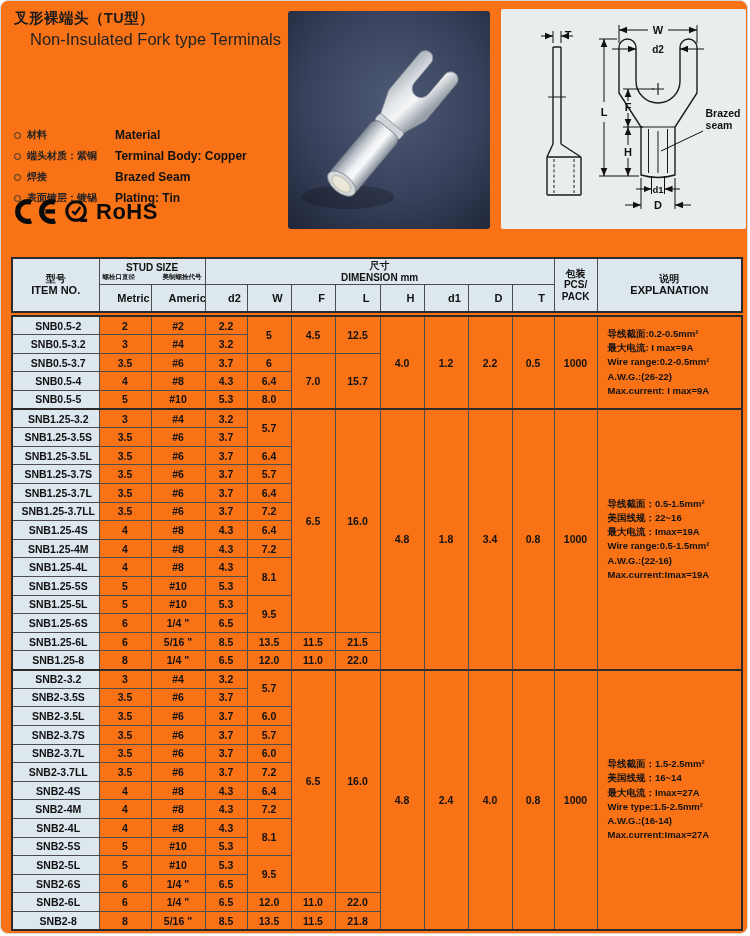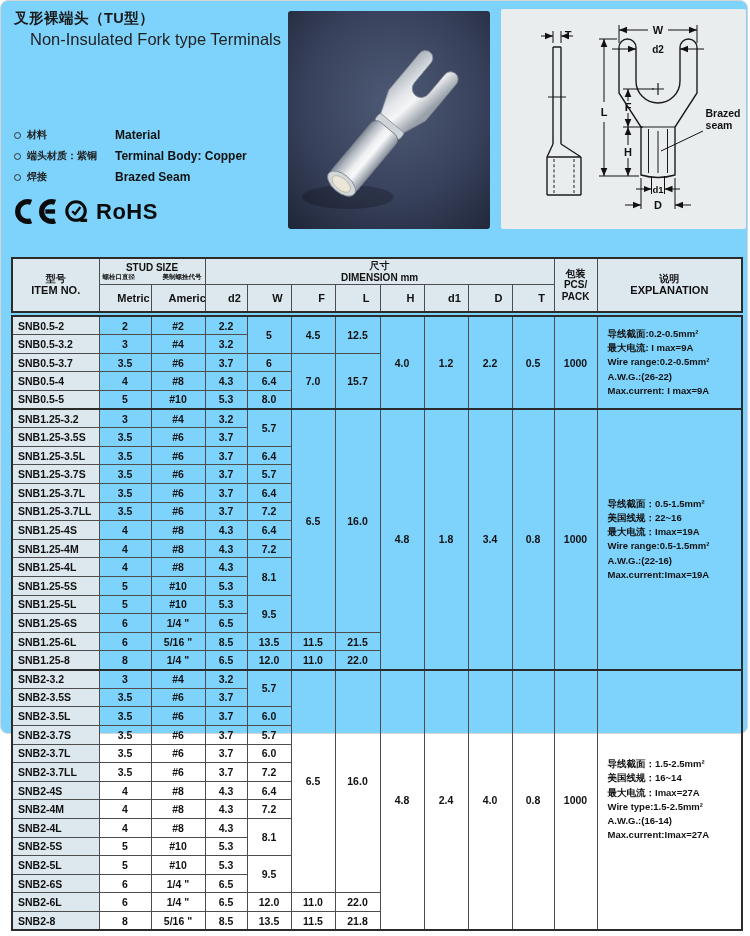--- a/index.html
+++ b/index.html
@@ -1,17 +1,17 @@
 <!DOCTYPE html>
 <html><head>
 <meta charset="utf-8">
 <style>
   html,body{margin:0;padding:0;background:#fff;}
   body{width:750px;height:936px;overflow:hidden;font-family:"Liberation Sans","DejaVu Sans",sans-serif;color:#1a1a1a;}
-  .page{position:relative;width:748px;height:734px;border:1px solid #d5d5d5;border-radius:8px;background:#7dd3fc;box-sizing:border-box;}
+  .page{position:relative;width:748px;height:934px;border:1px solid #d5d5d5;border-radius:8px;background:#f97316;box-sizing:border-box;}
 
   
   .title-block{position:absolute;left:13px;top:8px;}
   .title-zh{font-size:14.5px;font-weight:700;letter-spacing:.5px;}
   .title-en{font-size:16.5px;font-weight:500;margin-top:2px;color:#222;margin-left:16px;}
 
   .materials{position:absolute;left:13px;top:126px;}
   .mat-row{display:flex;align-items:center;height:16px;margin-bottom:5px;}
   .bullet{width:5px;height:5px;border:1.6px solid #333;border-radius:50%;margin-right:6px;flex:0 0 auto;}
   .mat-zh{font-size:10px;font-weight:700;width:88px;color:#222;}
@@ -32,21 +32,21 @@
   .body-table{border:2px solid #2b2b2b;}
   .hdr-table th{background:#dce7ee;padding:0;font-weight:700;color:#111;}
   .h-zh{font-size:10px;line-height:1.15;}
   .h-en{font-size:11px;line-height:1.15;}
   .h-en-sm{font-size:10px;line-height:1.15;}
   .h-tiny{font-size:6.5px;display:flex;justify-content:space-between;padding:0 3px;line-height:1.2;font-weight:700;}
   .hdr-table tr:first-child th{height:25px;}
   .hdr-table tr:last-child th{height:26px;font-size:11px;padding-left:17px;}
   .body-table td{font-size:10.5px;font-weight:700;text-align:center;color:#111;vertical-align:middle;padding:0;}
   .body-table tbody tr{height:18.62px;}
-  td.item-cell{background:#dce7ee;text-align:left;padding-left:5px;}
+  td.item-cell{background:#dce7ee;text-align:center;padding-left:5px;}
   tr.group-start td{border-top:2px solid #2b2b2b;}
   td.expl-cell{text-align:left;padding-left:10px;font-size:9.5px;line-height:1.5;white-space:normal;}
   svg text{font-family:"Liberation Sans","DejaVu Sans",sans-serif;}
 </style>
 </head>
 <body>
 
 <div class="page">
 
   <div class="title-block">
@@ -62,20 +62,25 @@
     </div>
     <div class="mat-row">
       <span class="bullet"></span>
       <span class="mat-zh">端头材质：紫铜</span>
       <span class="mat-en">Terminal Body: Copper</span>
     </div>
     <div class="mat-row">
       <span class="bullet"></span>
       <span class="mat-zh">焊接</span>
       <span class="mat-en">Brazed Seam</span>
+    </div>
+    <div class="mat-row">
+      <span class="bullet"></span>
+      <span class="mat-zh">表面镀层：镀锡</span>
+      <span class="mat-en">Plating: Tin</span>
     </div>
   </div>
 
   <div class="certs">
     <svg width="44" height="27" viewBox="0 0 46 26">
       <g fill="none" stroke="#0b0b0b" stroke-width="5.6">
         <path d="M19,3.4 A10.3,10.3 0 1 0 19,22.6"></path>
         <path d="M44,3.4 A10.3,10.3 0 1 0 44,22.6"></path>
         <path d="M33.8,13 L44,13" stroke-width="4.6"></path>
       </g>

